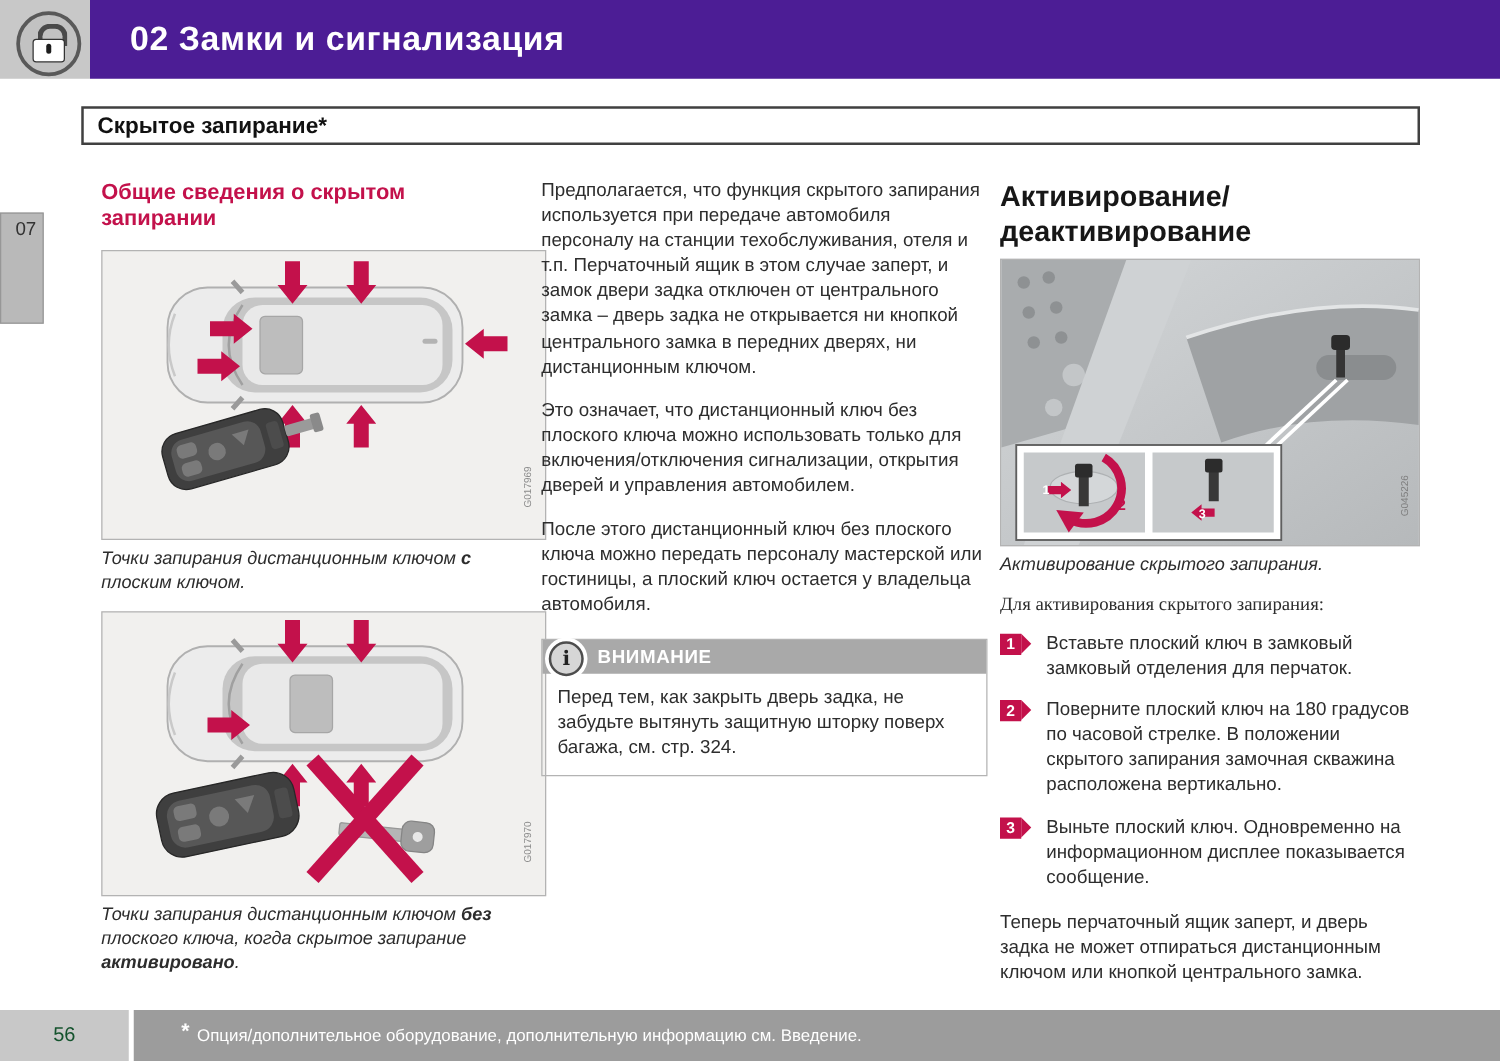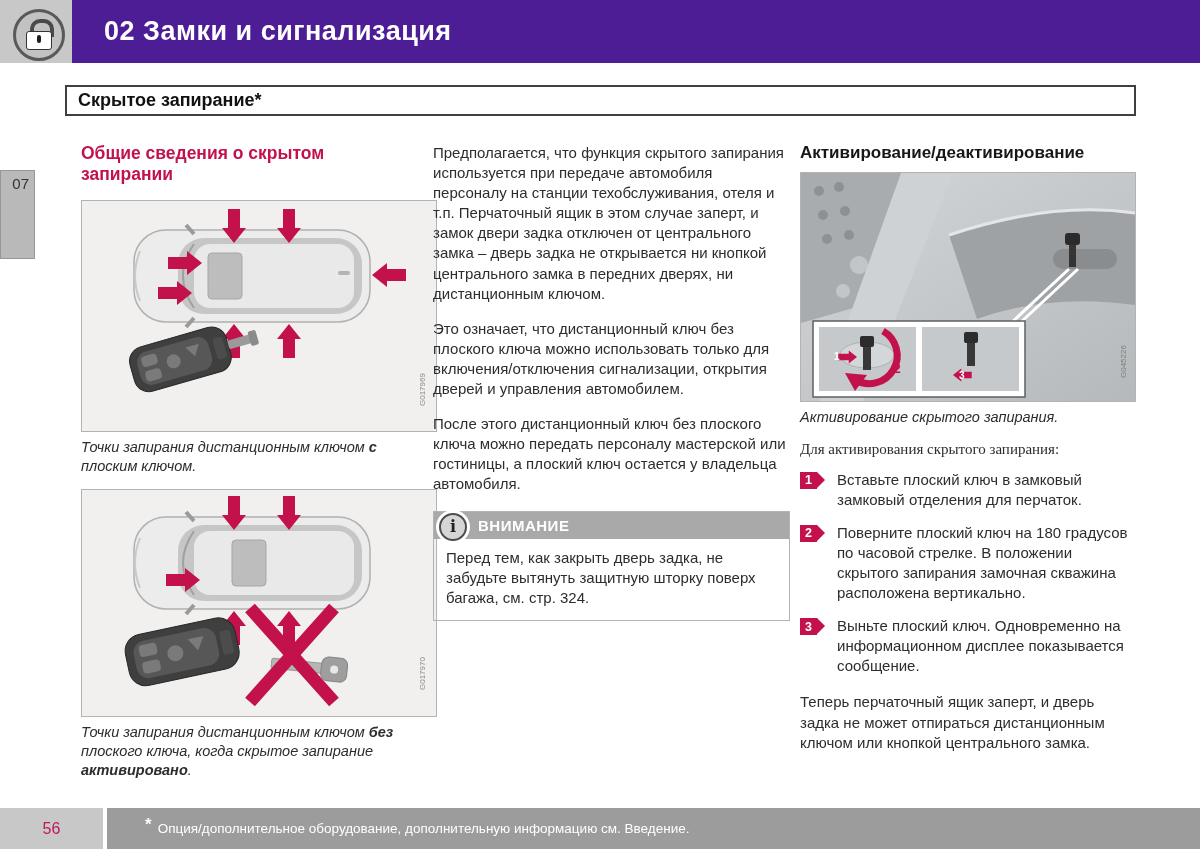--- a/index.html
+++ b/index.html
@@ -29,21 +29,21 @@
              box-sizing:border-box;display:flex;align-items:center;}
   .title-box span{font-weight:bold;font-size:18px;color:#111;padding-left:11px;}
 
   
   .col{top:143px;}
   .col-left{left:65px;width:356px;padding-left:16px;}
   .col-mid{left:433px;width:357px;}
   .col-right{left:800px;width:336px;}
 
   h2.red{color:#c3114b;font-size:17.5px;line-height:1.22;margin:0 0 14px 0;max-width:320px;}
-  h2.blk{color:#171717;font-size:17px;line-height:1.22;margin:0 0 8px 0;}
+  h2.blk{color:#171717;font-size:23px;line-height:1.22;margin:0 0 8px 0;}
   p.body{font-size:15px;line-height:1.34;margin:0 0 15px 0;}
   p.caption{font-style:italic;font-size:14.5px;line-height:1.3;margin:6px 0 14px 0;color:#2d2d2d;}
   .figure{position:relative;background:#f1f0ee;border:1px solid #b3b3b3;box-sizing:border-box;}
 
   
   .warnbox{border:1px solid #b3b3b3;box-sizing:border-box;position:relative;margin-top:16px;}
   .warn-hd{background:#a9a9a9;height:27px;display:flex;align-items:center;}
   .warn-hd span.t{color:#ffffff;font-weight:bold;font-size:15px;padding-left:44px;letter-spacing:.5px;}
   .warn-icon{position:absolute;left:5px;top:1px;width:24px;height:24px;border-radius:50%;
              background:#d6d6d6;border:2px solid #4d4d4d;box-shadow:0 0 0 3px #ffffff;
@@ -56,21 +56,21 @@
   .step{display:flex;margin:0 0 13px 0;}
   .stepmark{flex:0 0 auto;display:flex;margin:2px 12px 0 0;}
   .stepnum{width:17px;height:17px;background:#c3114b;color:#fff;font-weight:bold;font-size:12.5px;
            display:flex;align-items:center;justify-content:center;}
   .steparrow{width:0;height:0;border-top:8.5px solid transparent;border-bottom:8.5px solid transparent;
              border-left:8px solid #c3114b;}
   .steptext{font-size:15px;line-height:1.34;}
 
   
   .ftr-pageblock{left:0;top:808px;width:103px;height:41px;background:#c8c8c8;
-                 display:flex;align-items:center;justify-content:center;font-size:16px;color:#be185d;}
+                 display:flex;align-items:center;justify-content:center;font-size:16px;color:#14532d;}
   .ftr-bar{left:107px;top:808px;width:1093px;height:41px;background:#9c9c9c;
            display:flex;align-items:center;color:#ffffff;font-size:13.5px;}
   .ftr-bar .star{font-weight:bold;font-size:17px;vertical-align:top;position:relative;top:-4px;
                  margin:0 6px 0 38px;}
   b.cap{font-style:italic;}
 </style>
 </head>
 <body>
 
 <div class="abs hdr-iconblock">

